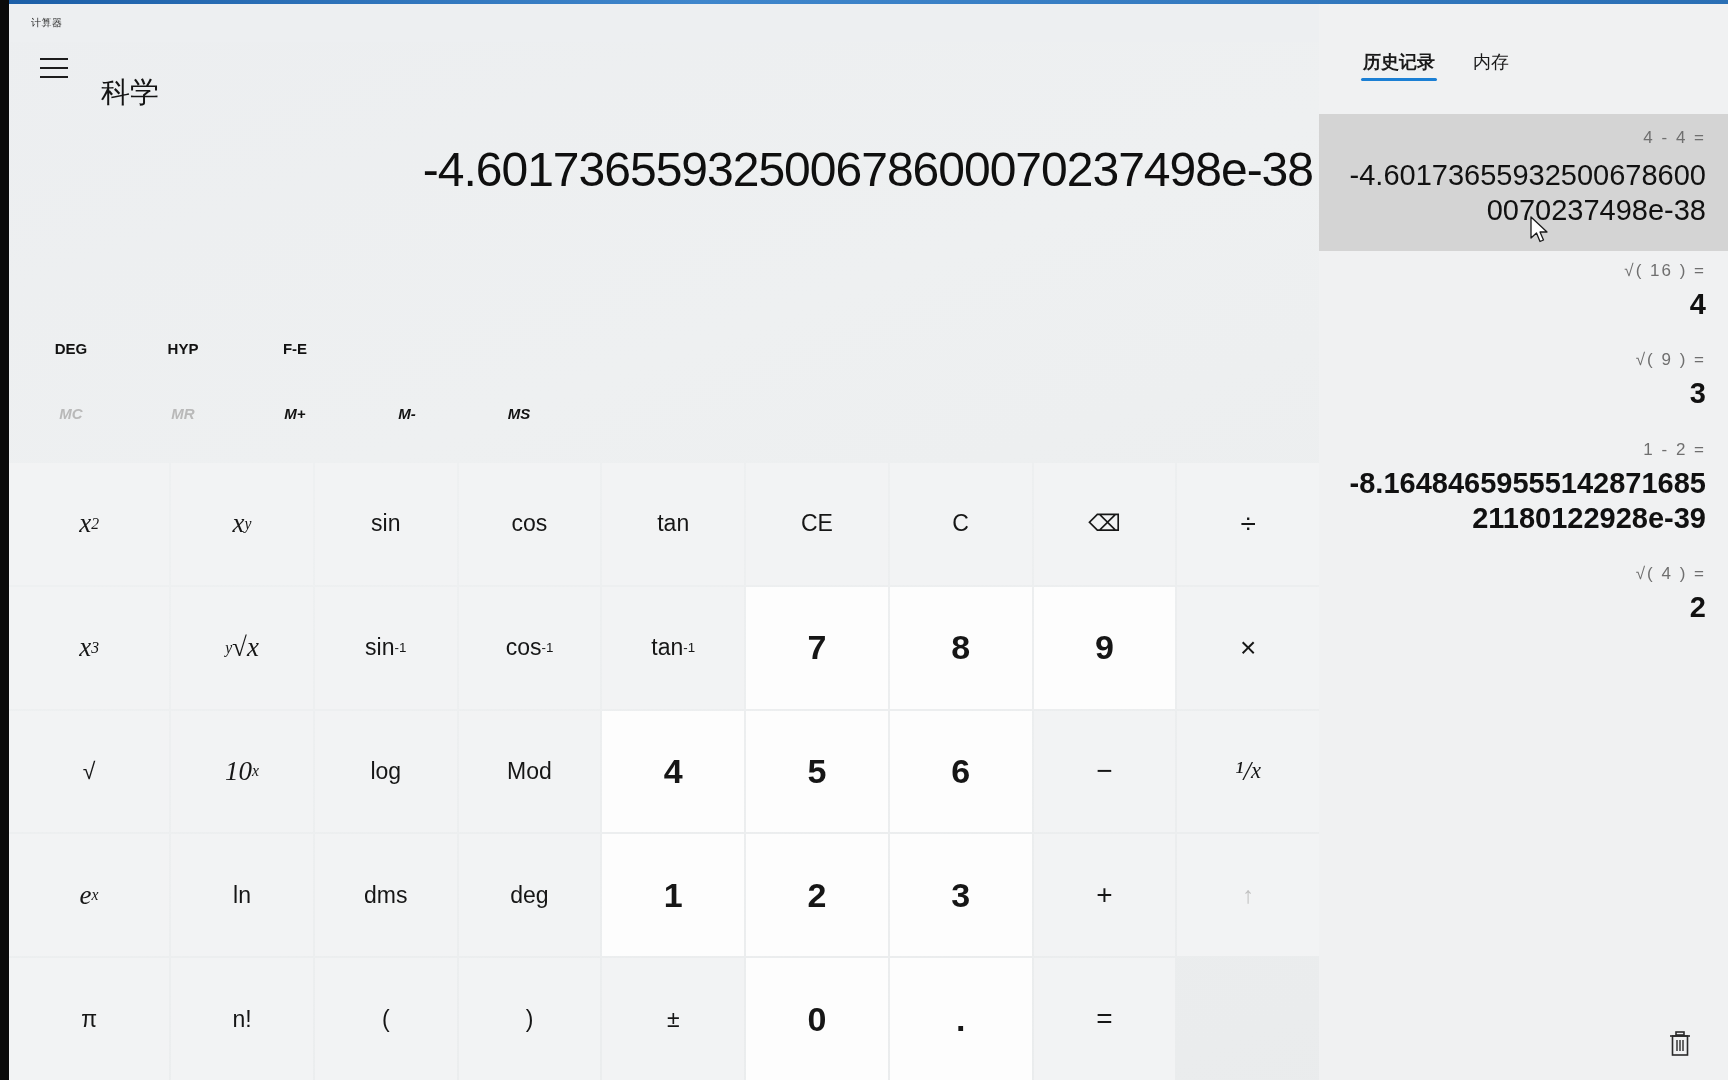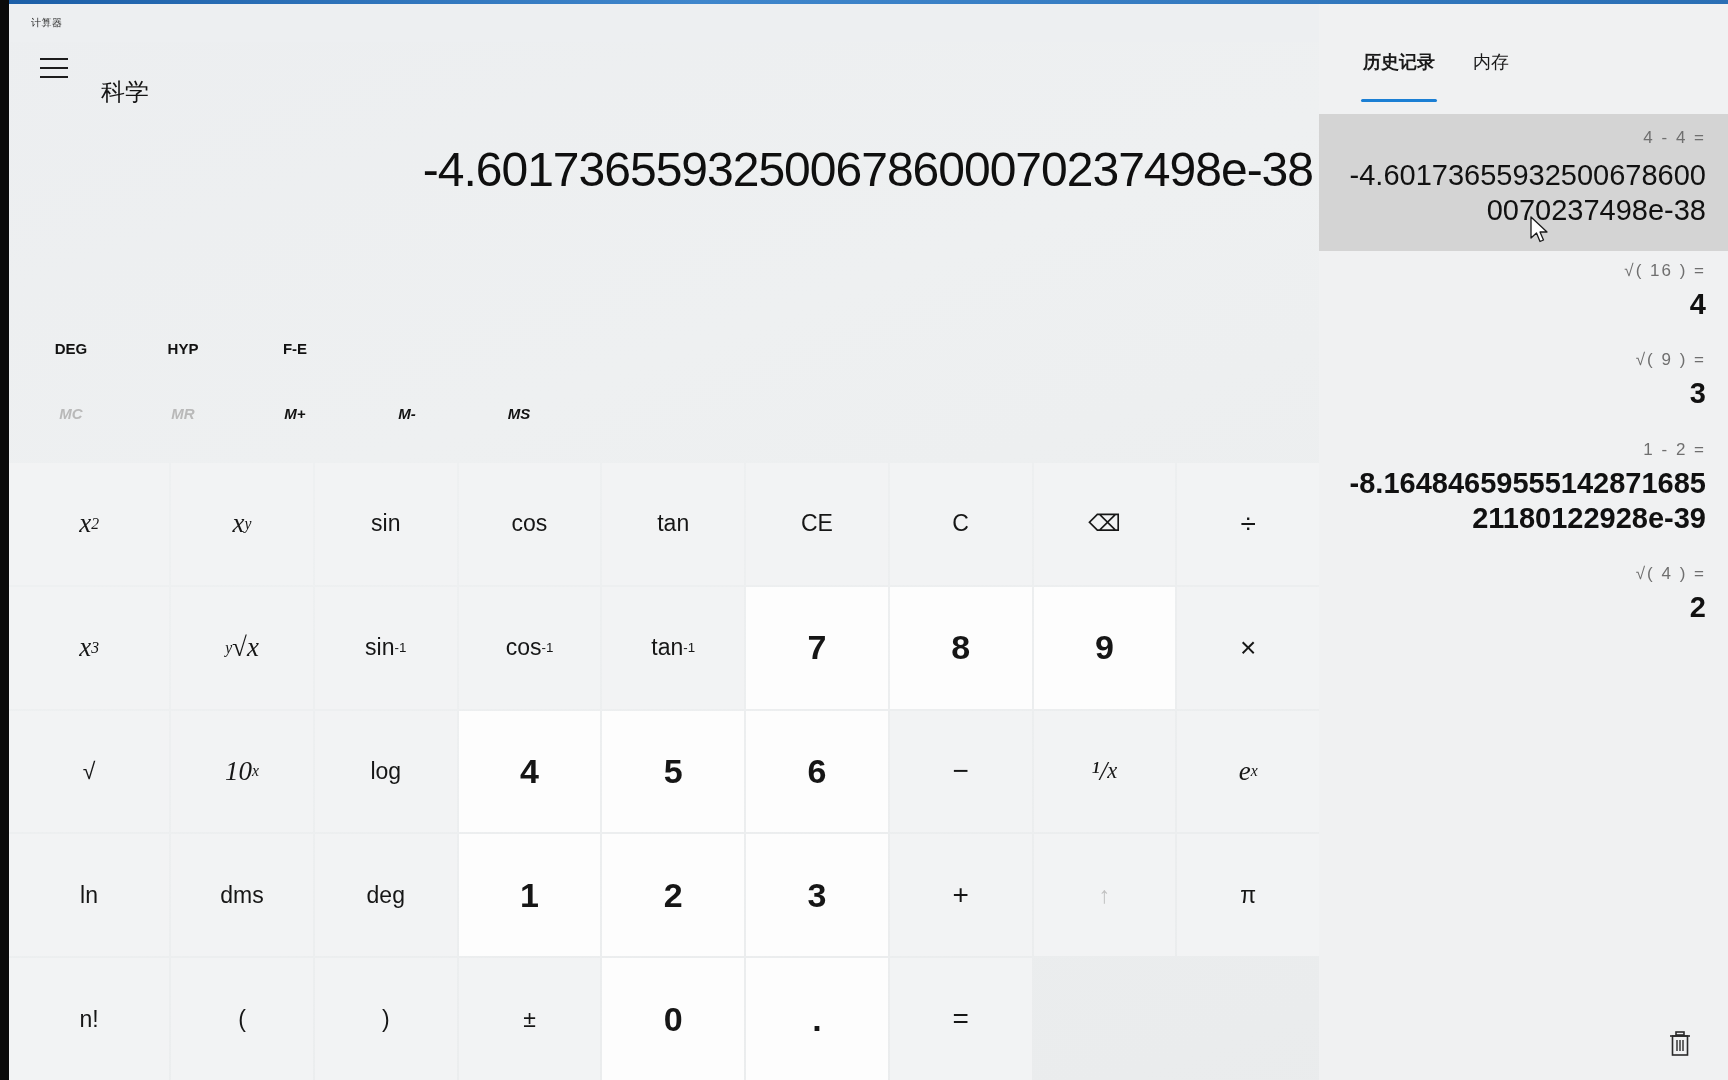--- a/index.html
+++ b/index.html
@@ -50,21 +50,21 @@
   .header {
     position:absolute; left:9px; top:42px; width:1310px; height:52px;
     display:flex; align-items:center;
   }
   .hamburger {
     width:46px; height:40px; margin-left:22px;
     display:flex; flex-direction:column; justify-content:center; align-items:center; gap:7px;
   }
   .hamburger span { display:block; width:28px; height:2px; background:#1c1c1c; }
   .modetitle {
-    font-size:24px; color:#141414; margin-left:24px; font-weight:400;
+    font-size:29px; color:#141414; margin-left:24px; font-weight:400;
     line-height:1;
     margin-top:48px;
   }
 
   
   .displaywrap {
     position:absolute; left:9px; top:110px; width:1310px; height:120px;
     display:flex; align-items:center; justify-content:flex-end;
     padding-right:6px;
   }
@@ -114,21 +114,21 @@
   
   .history {
     position:absolute; left:1319px; top:4px; width:409px; height:1076px;
     background:#f0f1f2;
   }
   .tabs {
     position:absolute; top:46px; left:0; width:409px; height:46px;
     display:flex; align-items:flex-start; padding-left:44px; gap:38px;
   }
   .tab {
-    position:relative; font-size:18px; color:#1a1a1a; padding-bottom:28px;
+    position:relative; font-size:18px; color:#1a1a1a; padding-bottom:7px;
   }
   .tab.active { font-weight:bold; }
   .tab.active:after {
     content:""; position:absolute; left:-2px; right:-2px; bottom:0;
     height:3px; background:#1b7fd4; border-radius:2px;
   }
   .hist-list {
     position:absolute; top:110px; left:0; width:409px; bottom:60px;
     padding:0 0 0 0;
   }
@@ -227,20 +227,21 @@
       <div class="key">sin<sup>-1</sup></div>
       <div class="key">cos<sup>-1</sup></div>
       <div class="key">tan<sup>-1</sup></div>
       <div class="key num">7</div>
       <div class="key num">8</div>
       <div class="key num">9</div>
       <div class="key op">×</div>
       <div class="key">√</div>
       <div class="key fn-italic">10<sup>x</sup></div>
       <div class="key">log</div>
+      <div class="key">Mod</div>
       <div class="key num">4</div>
       <div class="key num">5</div>
       <div class="key num">6</div>
       <div class="key op">−</div>
       <div class="key fn-italic">¹/<sub>x</sub></div>
       <div class="key fn-italic">e<sup>x</sup></div>
       <div class="key">ln</div>
       <div class="key">dms</div>
       <div class="key">deg</div>
       <div class="key num">1</div>

